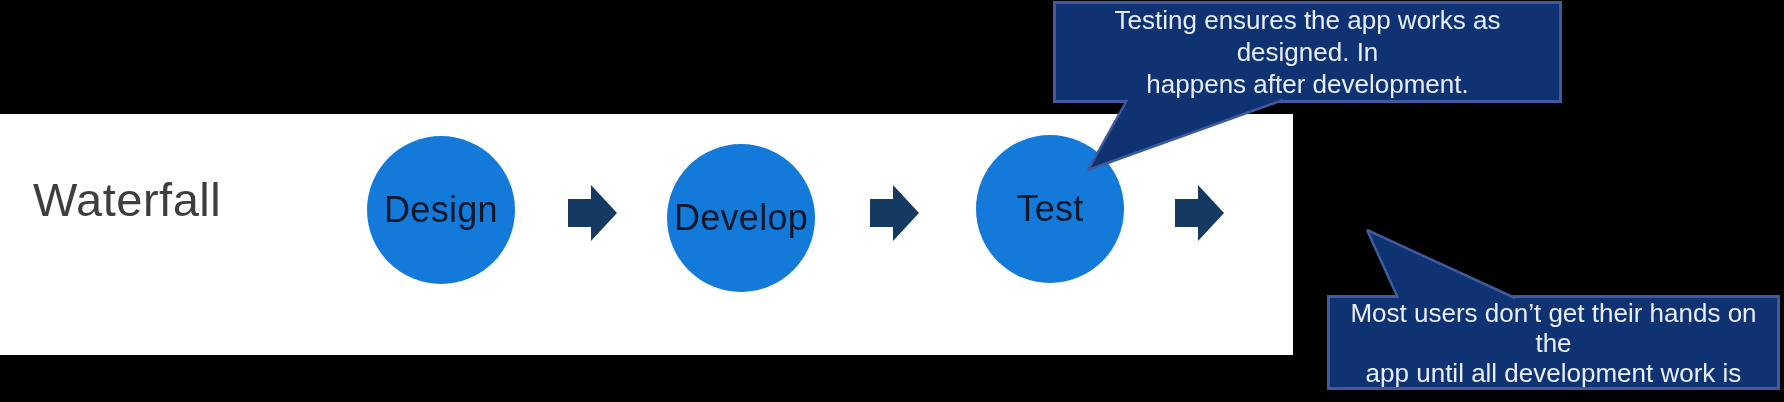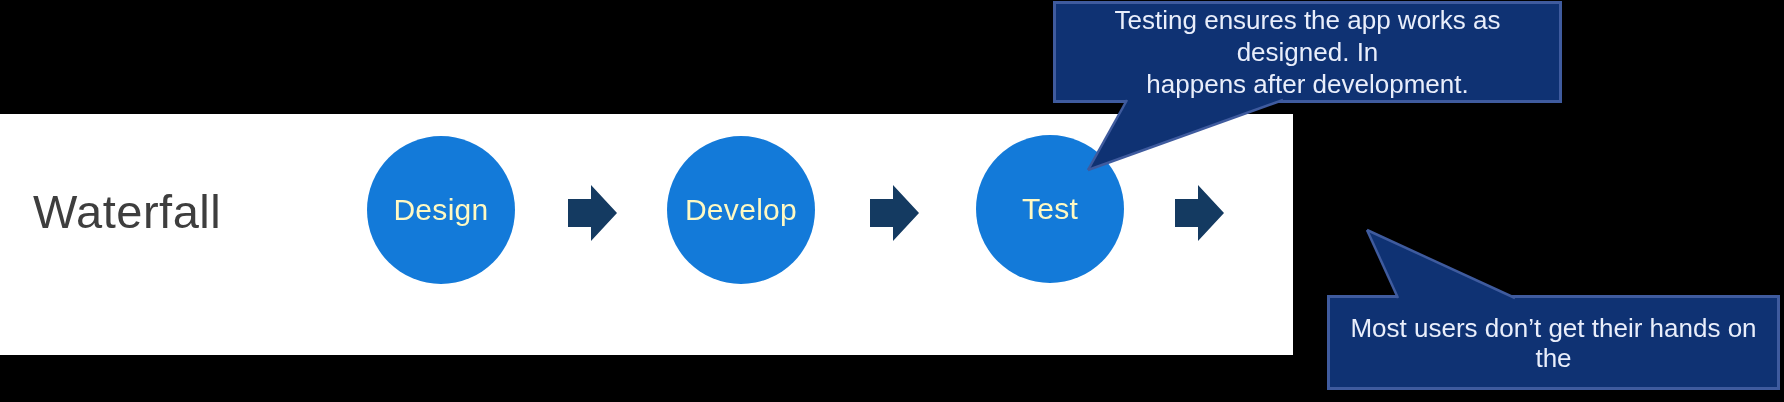--- a/index.html
+++ b/index.html
@@ -22,33 +22,33 @@
   .canvas{position:absolute;inset:0;width:1784px;height:402px;}
 
   .band{
     position:absolute;left:0;top:114px;width:1293px;height:241px;
     background:var(--band-background);z-index:1;
   }
 
   .diagram-title{
     position:absolute;left:33px;top:170px;z-index:2;
     font-size:47px;line-height:59px;font-weight:300;
-    color:var(--title-text);letter-spacing:0.5px;margin-top:12px;
+    color:var(--title-text);letter-spacing:0.5px;
   }
 
   .stage{
     position:absolute;width:148px;height:148px;border-radius:50%;
     background:var(--stage-circle);z-index:2;
     display:flex;align-items:center;justify-content:center;
   }
   .stage-label{
-    color:#fef9c3;font-size:30px;font-weight:300;letter-spacing:0.3px;
+    color:#0f172a;font-size:36px;font-weight:300;letter-spacing:0.3px;
   }
   .stage-design {left:367px;top:136px;}
-  .stage-develop{left:667px;top:136px;}
+  .stage-develop{left:667px;top:144px;}
   .stage-test   {left:976px;top:135px;}
   .stage-release{left:1281px;top:136px;}
 
   .flow-arrow{position:absolute;z-index:2;width:50px;height:58px;top:184px;}
   .flow-arrow-1{left:568px;}
   .flow-arrow-2{left:870px;}
   .flow-arrow-3{left:1175px;}
 
   .callout{
     position:absolute;z-index:3;
@@ -112,20 +112,21 @@
   </div>
 
   <svg class="callout-tail tail-test" viewBox="1080 98 210 76">
     <polygon points="1127,100 1283,100 1088,170" fill="#0f3273"></polygon>
     <line x1="1127" y1="100" x2="1088" y2="170" stroke="#3f5b9e" stroke-width="2.5"></line>
     <line x1="1283" y1="100" x2="1088" y2="170" stroke="#3f5b9e" stroke-width="2.5"></line>
   </svg>
 
   <div class="callout callout-release">
     <div>Most users don’t get their hands on the</div>
+    <div>app until all development work is</div>
   </div>
 
   <svg class="callout-tail tail-release" viewBox="1360 226 165 74">
     <polygon points="1367,230 1398,298 1515,298" fill="#0f3273"></polygon>
     <line x1="1367" y1="230" x2="1398" y2="298" stroke="#3f5b9e" stroke-width="2.5"></line>
     <line x1="1367" y1="230" x2="1515" y2="298" stroke="#3f5b9e" stroke-width="2.5"></line>
   </svg>
 
 </div>
 

